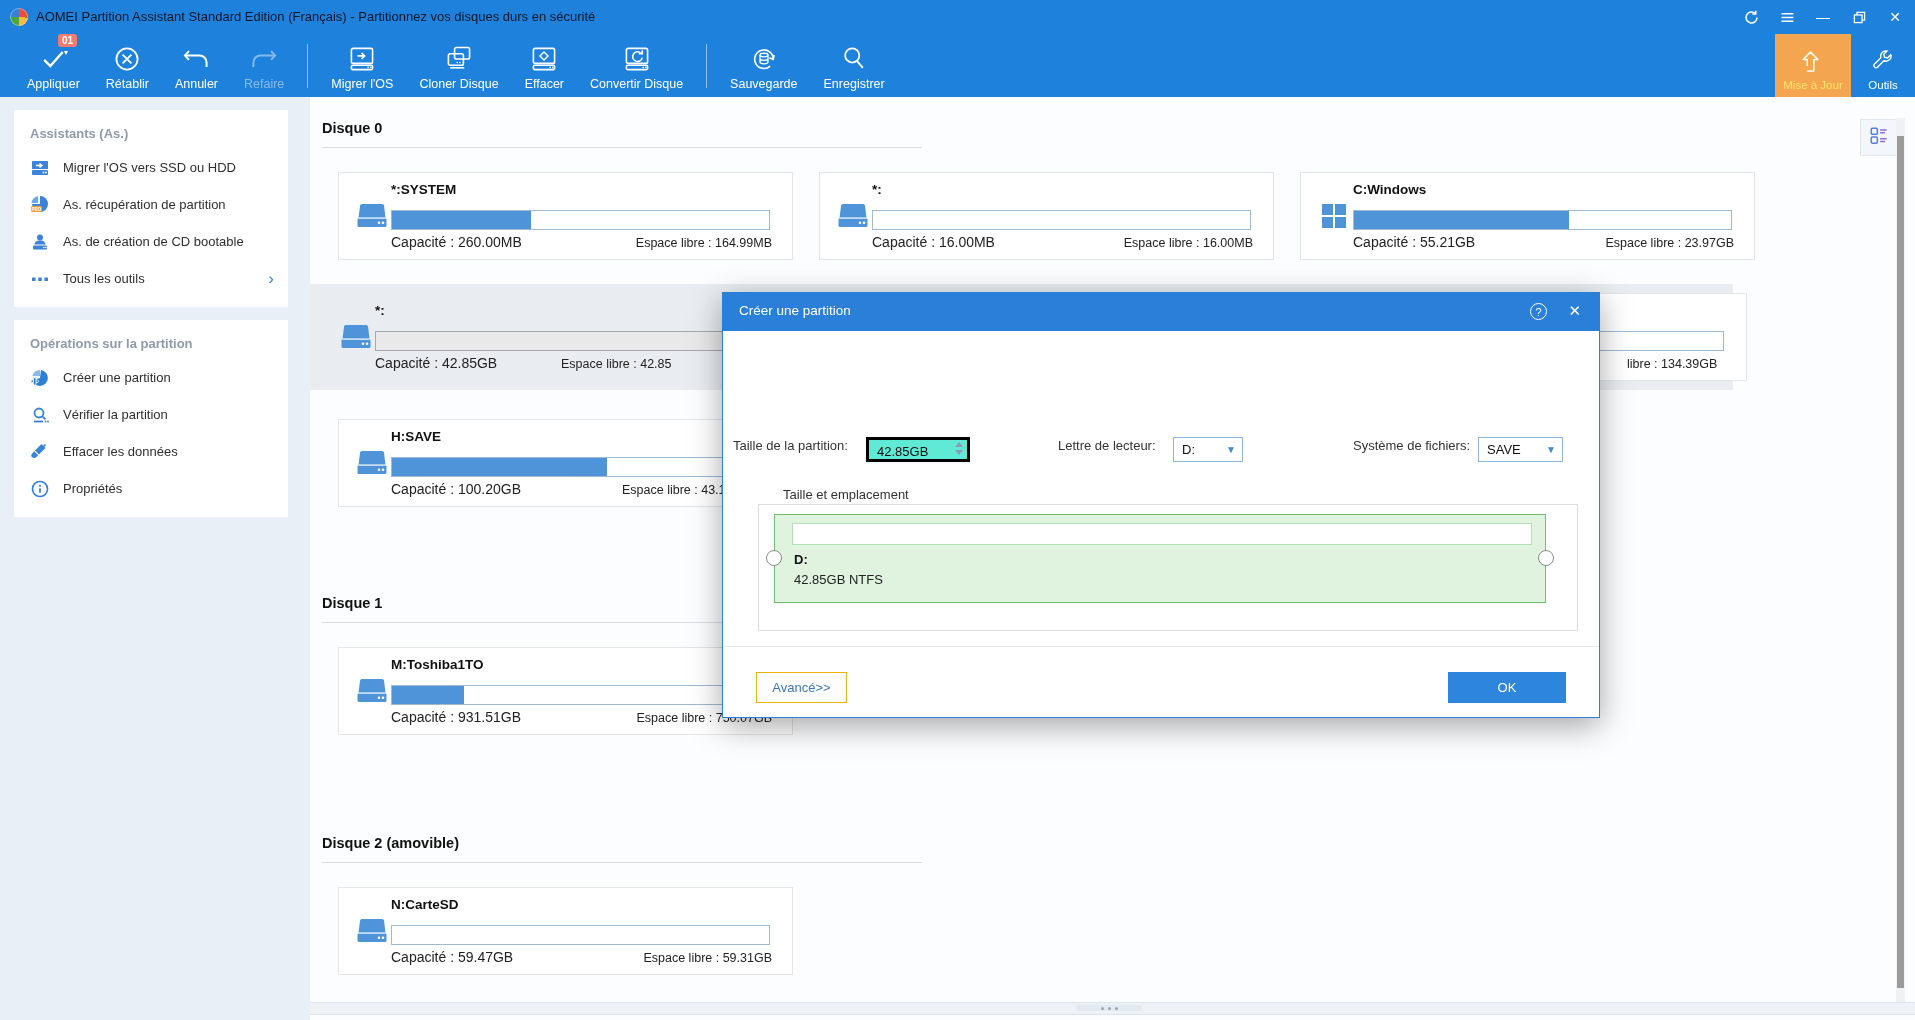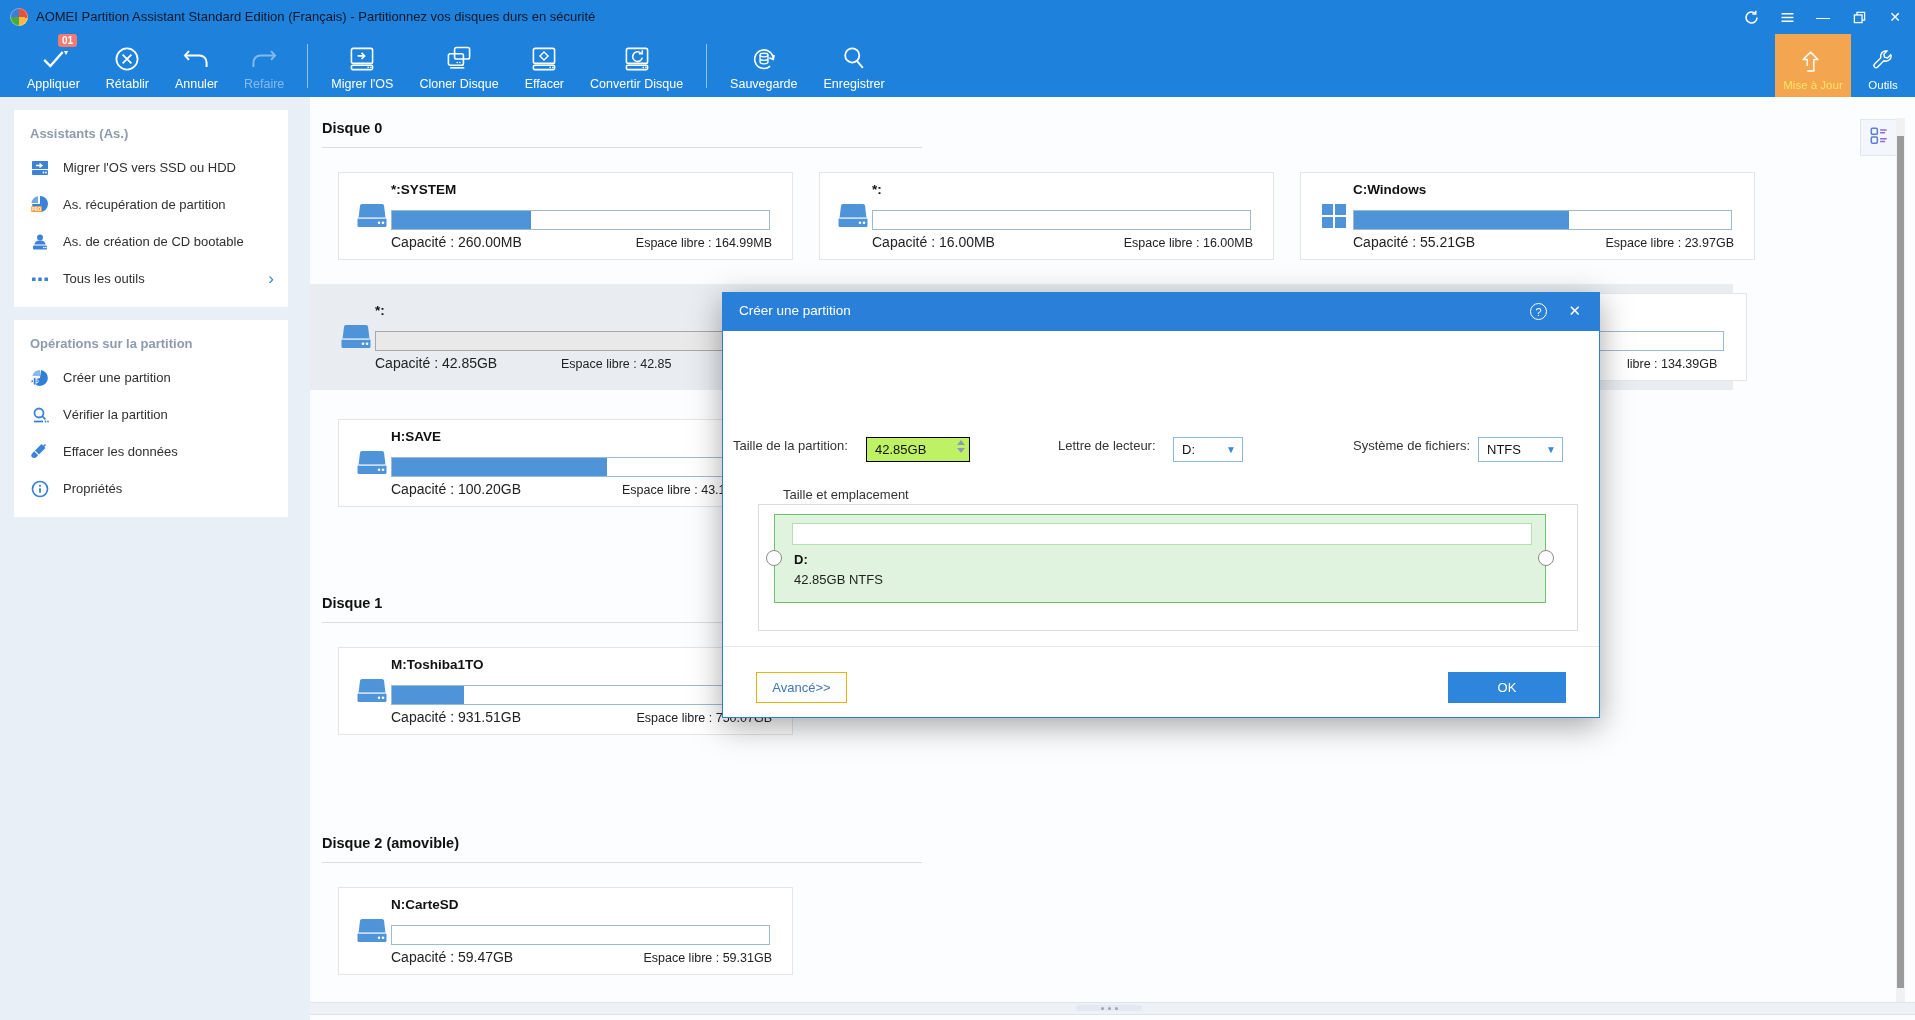--- a/index.html
+++ b/index.html
@@ -85,21 +85,21 @@
   .dlg-help{position:absolute;right:52px;top:10px;width:17px;height:17px;border:1.5px solid #fff;border-radius:50%;
     color:#fff;font-size:11px;display:flex;align-items:center;justify-content:center;cursor:pointer;box-sizing:border-box;}
   .dlg-close{position:absolute;right:18px;top:9px;color:#fff;font-size:15px;cursor:pointer;}
   .dlg-banner{position:absolute;left:0;top:38px;right:0;height:72px;background:var(--dlgbanner);}
   .banner-ic{position:absolute;left:24px;top:13px;width:44px;height:44px;}
   .banner-txt{position:absolute;left:84px;top:28px;color:#fff;font-size:13px;}
   .dlg-body{position:absolute;left:0;top:110px;right:0;bottom:0;}
   .form-row{position:absolute;left:0;top:34px;right:0;height:26px;font-size:13px;color:#333;}
   .flabel{position:absolute;top:1px;}
   .fl1{left:10px}.fl2{left:335px}.fl3{left:630px}
-  .spin-input{position:absolute;left:143px;top:0;width:104px;height:25px;border:1px solid #000000;box-sizing:border-box;background:#bef264;cursor:text;}
+  .spin-input{position:absolute;left:143px;top:0;width:104px;height:25px;border:3px solid #000000;box-sizing:border-box;background:#5eead4;cursor:text;}
   .spin-val{position:absolute;left:8px;top:4px;font-size:13px;color:#111;}
   .spin-btns{position:absolute;right:4px;top:2px;display:flex;flex-direction:column;gap:3px;}
   .spin-btns i{width:0;height:0;border-left:4px solid transparent;border-right:4px solid transparent;display:block;}
   .spin-up{border-bottom:5px solid #8a9db5;}
   .spin-dn{border-top:5px solid #8a9db5;}
   .dd{position:absolute;top:0;height:25px;border:1px solid #8fb6dd;box-sizing:border-box;background:#fff;cursor:pointer;}
   .dd1{left:450px;width:70px;}
   .dd2{left:755px;width:85px;}
   .dd .dd-val{position:absolute;left:8px;top:4px;font-size:13px;color:#111;}
   .dd .dd-arrow{position:absolute;right:6px;top:6px;color:#3f87d9;font-size:10px;}
@@ -556,21 +556,21 @@
             <i class="spin-dn"></i>
           </span>
       </span>
       <span class="flabel fl2">Lettre de lecteur:</span>
       <span class="dd dd1">
         <span class="dd-val">D:</span>
         <span class="dd-arrow">▼</span>
       </span>
       <span class="flabel fl3">Système de fichiers:</span>
       <span class="dd dd2">
-        <span class="dd-val">NTFS</span>
+        <span class="dd-val">SAVE</span>
         <span class="dd-arrow">▼</span>
       </span>
     </div>
     <div class="sec-label">Taille et emplacement</div>
     <div class="size-box">
       <div class="green-part">
         <div class="green-bar"></div>
         <div class="gp-drive">D:</div>
         <div class="gp-info">42.85GB NTFS</div>
         <span class="handle hl"></span>

